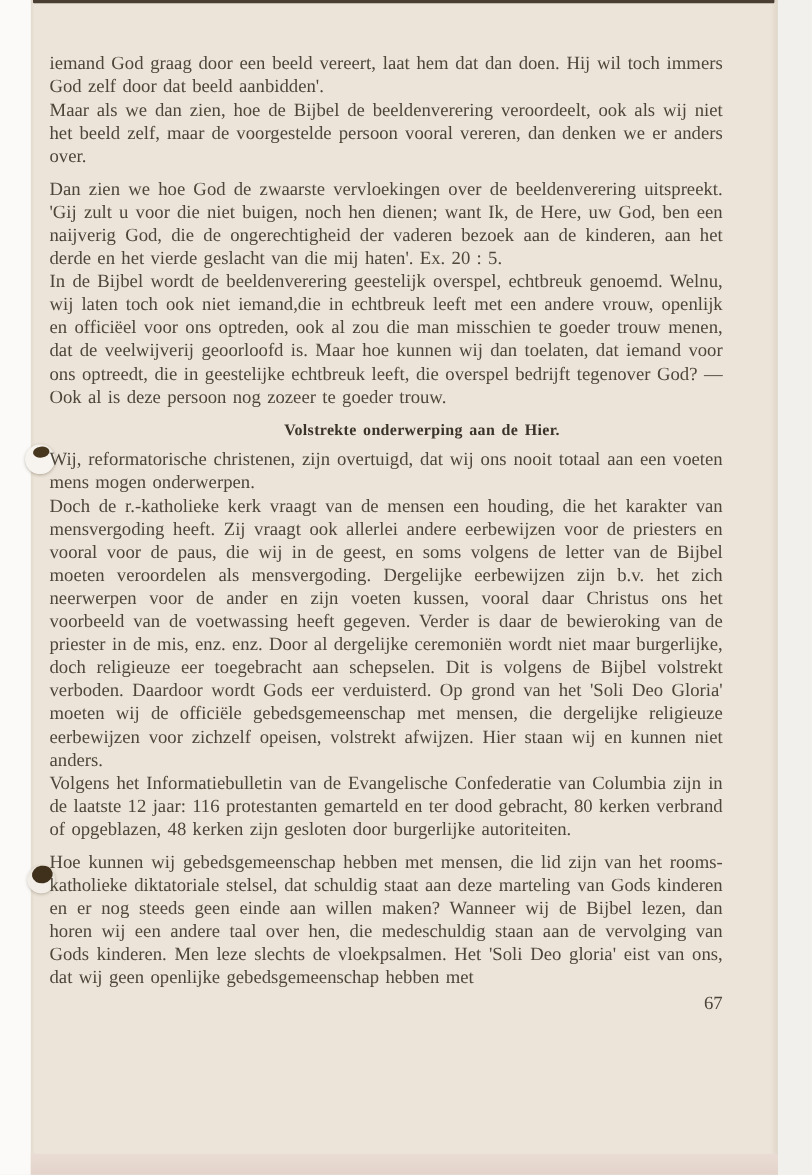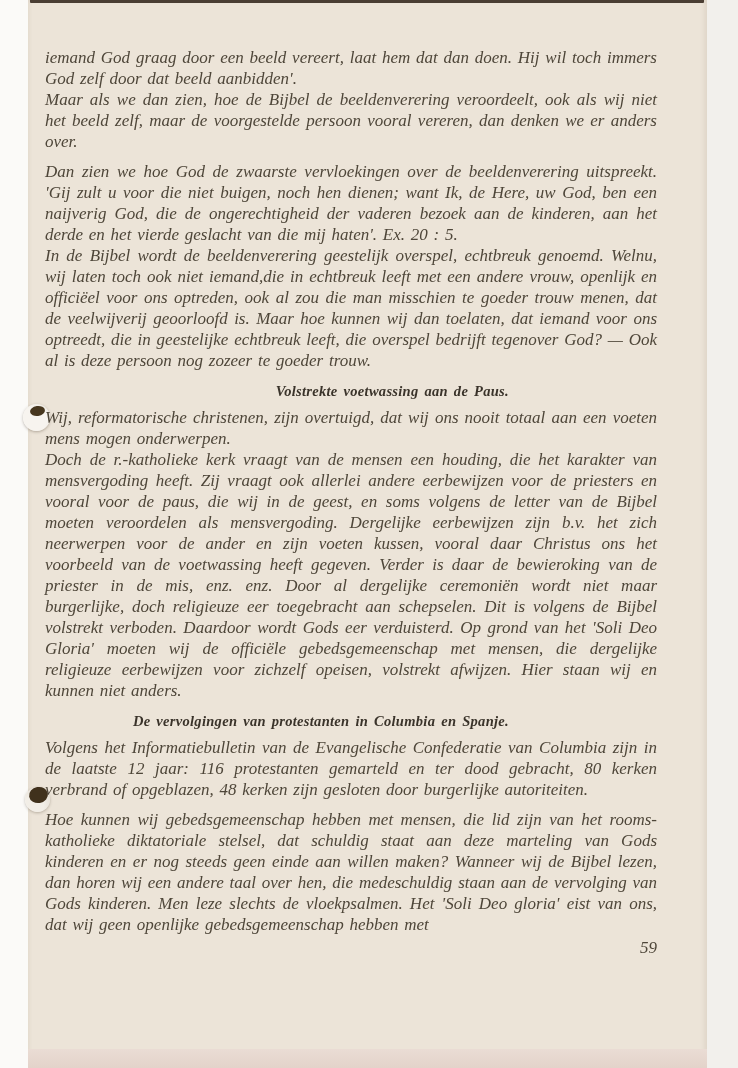--- a/index.html
+++ b/index.html
@@ -3,21 +3,21 @@
 <meta charset="utf-8">
 <title>Scanned book page</title>
 <style>
   html, body {
     margin: 0; padding: 0;
     width: 738px; height: 1068px;
     overflow: hidden;
     background: #f4f2ee;
     font-family: "Liberation Serif", "DejaVu Serif", serif;
   }
-  .scan-wrap { position: relative; width: 738px; height: 1068px; font-style: italic; }
+  .scan-wrap { position: relative; width: 738px; height: 1068px; }
 
   .edge-left {
     position: absolute; left: 0; top: 0; width: 28px; height: 1068px;
     background: #fbfaf8;
   }
   .edge-right {
     position: absolute; right: 0; top: 0; width: 31px; height: 1068px;
     background: #f2f0ec;
   }
 
@@ -114,29 +114,28 @@
     <div class="punch-b">
       <span class="hole"></span>
     </div>
 
     <div class="text-col">
       <p class="para">iemand God graag door een beeld vereert, laat hem dat dan doen. Hij wil toch immers God zelf door dat beeld aanbidden'.</p>
       <p class="para">Maar als we dan zien, hoe de Bijbel de beeldenverering veroordeelt, ook als wij niet het beeld zelf, maar de voorgestelde persoon vooral vereren, dan denken we er anders over.</p>
       <p class="para gap-top">Dan zien we hoe God de zwaarste vervloekingen over de beeldenverering uitspreekt. 'Gij zult u voor die niet buigen, noch hen dienen; want Ik, de Here, uw God, ben een naijverig God, die de ongerechtigheid der vaderen bezoek aan de kinderen, aan het derde en het vierde geslacht van die mij haten'. Ex. 20 : 5.</p>
       <p class="para">In de Bijbel wordt de beeldenverering geestelijk overspel, echtbreuk genoemd. Welnu, wij laten toch ook niet iemand,die in echtbreuk leeft met een andere vrouw, openlijk en officiëel voor ons optreden, ook al zou die man misschien te goeder trouw menen, dat de veelwijverij geoorloofd is. Maar hoe kunnen wij dan toelaten, dat iemand voor ons optreedt, die in geestelijke echtbreuk leeft, die overspel bedrijft tegenover God? — Ook al is deze persoon nog zozeer te goeder trouw.</p>
 
-      <h3 class="heading">Volstrekte voetwassing aan de Paus.</h3>
+      <h3 class="heading">Volstrekte onderwerping aan de Hier.</h3>
 
       <p class="para">Wij, reformatorische christenen, zijn overtuigd, dat wij ons nooit totaal aan een voeten mens mogen onderwerpen.</p>
       <p class="para">Doch de r.-katholieke kerk vraagt van de mensen een houding, die het karakter van mensvergoding heeft. Zij vraagt ook allerlei andere eerbewijzen voor de priesters en vooral voor de paus, die wij in de geest, en soms volgens de letter van de Bijbel moeten veroordelen als mensvergoding. Dergelijke eerbewijzen zijn b.v. het zich neerwerpen voor de ander en zijn voeten kussen, vooral daar Christus ons het voorbeeld van de voetwassing heeft gegeven. Verder is daar de bewieroking van de priester in de mis, enz. enz. Door al dergelijke ceremoniën wordt niet maar burgerlijke, doch religieuze eer toegebracht aan schepselen. Dit is volgens de Bijbel volstrekt verboden. Daardoor wordt Gods eer verduisterd. Op grond van het 'Soli Deo Gloria' moeten wij de officiële gebedsgemeenschap met mensen, die dergelijke religieuze eerbewijzen voor zichzelf opeisen, volstrekt afwijzen. Hier staan wij en kunnen niet anders.</p>
 
-      <h3 class="heading">De vervolgingen van protestanten in Columbia en Spanje.</h3>
 
       <p class="para">Volgens het Informatiebulletin van de Evangelische Confederatie van Columbia zijn in de laatste 12 jaar: 116 protestanten gemarteld en ter dood gebracht, 80 kerken verbrand of opgeblazen, 48 kerken zijn gesloten door burgerlijke autoriteiten.</p>
       <p class="para gap-top">Hoe kunnen wij gebedsgemeenschap hebben met mensen, die lid zijn van het rooms-katholieke diktatoriale stelsel, dat schuldig staat aan deze marteling van Gods kinderen en er nog steeds geen einde aan willen maken? Wanneer wij de Bijbel lezen, dan horen wij een andere taal over hen, die medeschuldig staan aan de vervolging van Gods kinderen. Men leze slechts de vloekpsalmen. Het 'Soli Deo gloria' eist van ons, dat wij geen openlijke gebedsgemeenschap hebben met</p>
 
-      <div class="page-number">59</div>
+      <div class="page-number">67</div>
     </div>
 
     <div class="bottom-band"></div>
 
   </div>
 </div>
 
 </body></html>

